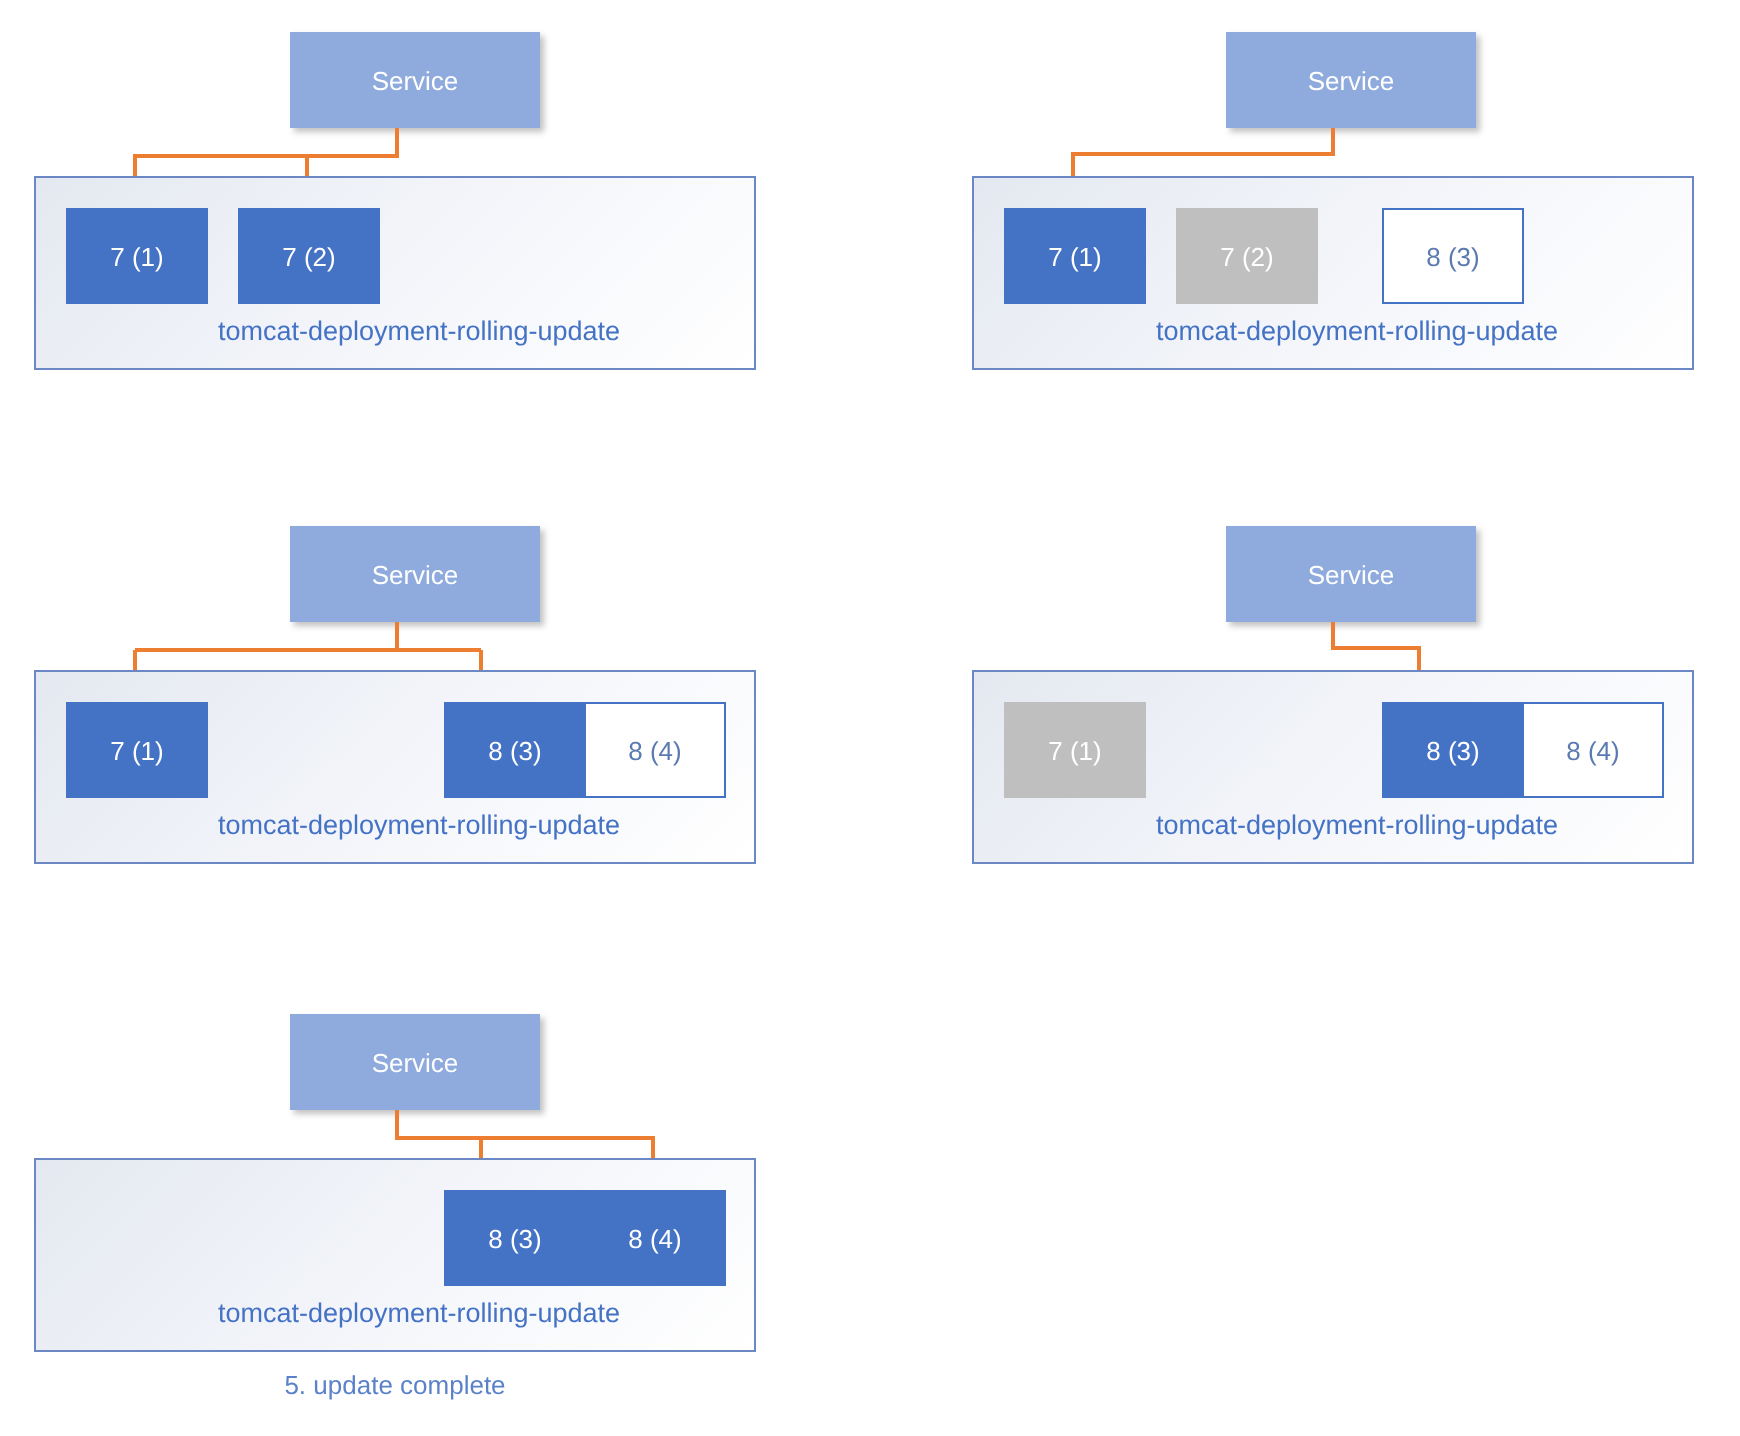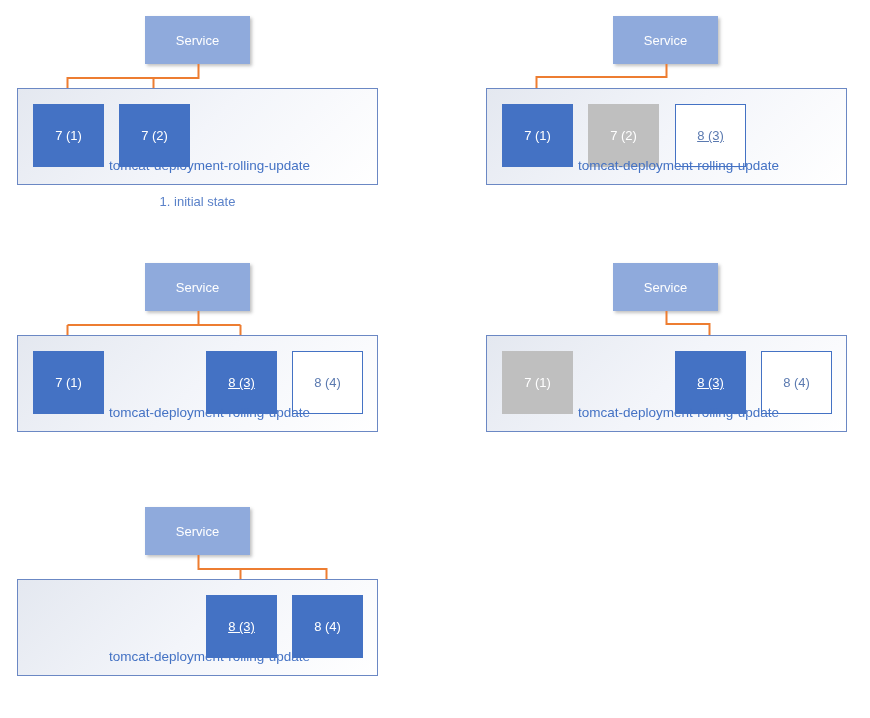--- a/index.html
+++ b/index.html
@@ -8,49 +8,49 @@
     font-family:"Liberation Sans",sans-serif;overflow:hidden;
   }
   .panel{position:absolute;width:435px;height:247px;}
   #panel-1{left:0;top:0;}
   #panel-2{left:435px;top:0;}
   #panel-3{left:0;top:247px;}
   #panel-4{left:435px;top:247px;}
   #panel-5{left:0;top:491px;height:227px;}
 
   .service{
-    position:absolute;top:16px;width:105px;height:48px;
+    position:absolute;top:16px;width:125px;height:48px;
     background:#8FAADC;color:#ffffff;font-size:13px;
     display:flex;align-items:center;justify-content:center;
     box-shadow:2px 2px 3px rgba(120,120,120,0.45);
   }
   .panel.left  .service{left:145px;}
   .panel.right .service{left:178px;}
 
   .arrows{position:absolute;left:0;top:0;pointer-events:none;}
   .arrows path{stroke:#ED7D31;stroke-width:2;fill:none;}
   .arrows polygon{fill:#ED7D31;}
 
   .deployment{
     position:absolute;top:88px;width:361px;height:97px;box-sizing:border-box;
     border:1px solid #6b88c4;
     background:linear-gradient(135deg,#e4e8f0 0%,#f3f5fa 50%,#ffffff 100%);
   }
   .panel.left  .deployment{left:17px;}
   .panel.right .deployment{left:51px;}
 
   .pod{
-    position:absolute;top:15px;width:71px;height:63px;box-sizing:border-box;
+    position:absolute;top:15px;width:71px;height:48px;box-sizing:border-box;
     display:flex;align-items:center;justify-content:center;font-size:13px;
   }
   .pod[data-state="active"]{background:#4472C4;color:#ffffff;}
   .pod[data-state="stopped"]{background:#BFBFBF;color:#ffffff;}
   .pod[data-state="created"]{background:#ffffff;border:1px solid #4472C4;color:#5b7ab0;}
 
-  .slot-a{left:15px;} .slot-b{left:101px;} .slot-c{left:188px;text-decoration:underline;} .slot-d{left:274px;}
+  .slot-a{left:15px;} .slot-b{left:101px;} .slot-c{left:204px;} .slot-d{left:274px;}
 
   .dlabel{
     position:absolute;left:0;top:69px;width:100%;text-align:center;
     font-size:13.5px;color:#4472C4;padding-left:12px;
   }
   .caption{
     position:absolute;top:194px;width:361px;text-align:center;
     font-size:13px;color:#5B82C9;
   }
   .panel.left  .caption{left:17px;}
@@ -64,21 +64,20 @@
   <svg class="arrows" width="435" height="104" viewBox="0 0 435 104">
     <path d="M198.5 64 V78 H67.5 V90 M153.5 78 V90"></path>
     <polygon points="62,90 73,90 67.5,100"></polygon>
     <polygon points="148,90 159,90 153.5,100"></polygon>
   </svg>
   <div class="deployment">
     <div class="pod slot-a" data-state="active">7 (1)</div>
     <div class="pod slot-b" data-state="active">7 (2)</div>
     <div class="dlabel">tomcat-deployment-rolling-update</div>
   </div>
-  <div class="caption">1. initial state</div>
 </div>
 
 <div class="panel right" id="panel-2">
   <div class="service">Service</div>
   <svg class="arrows" width="435" height="104" viewBox="0 0 435 104">
     <path d="M231.5 64 V77 H101.5 V90"></path>
     <polygon points="96,90 107,90 101.5,100"></polygon>
   </svg>
   <div class="deployment">
     <div class="pod slot-a" data-state="active">7 (1)</div>
@@ -122,13 +121,14 @@
   <svg class="arrows" width="435" height="104" viewBox="0 0 435 104">
     <path d="M198.5 64 V78 H326.5 V90 M240.5 78 V90"></path>
     <polygon points="235,90 246,90 240.5,100"></polygon>
     <polygon points="321,90 332,90 326.5,100"></polygon>
   </svg>
   <div class="deployment">
     <div class="pod slot-c" data-state="active">8 (3)</div>
     <div class="pod slot-d" data-state="active">8 (4)</div>
     <div class="dlabel">tomcat-deployment-rolling-update</div>
   </div>
+  <div class="caption">5. update complete</div>
 </div>
 
 </body></html>

